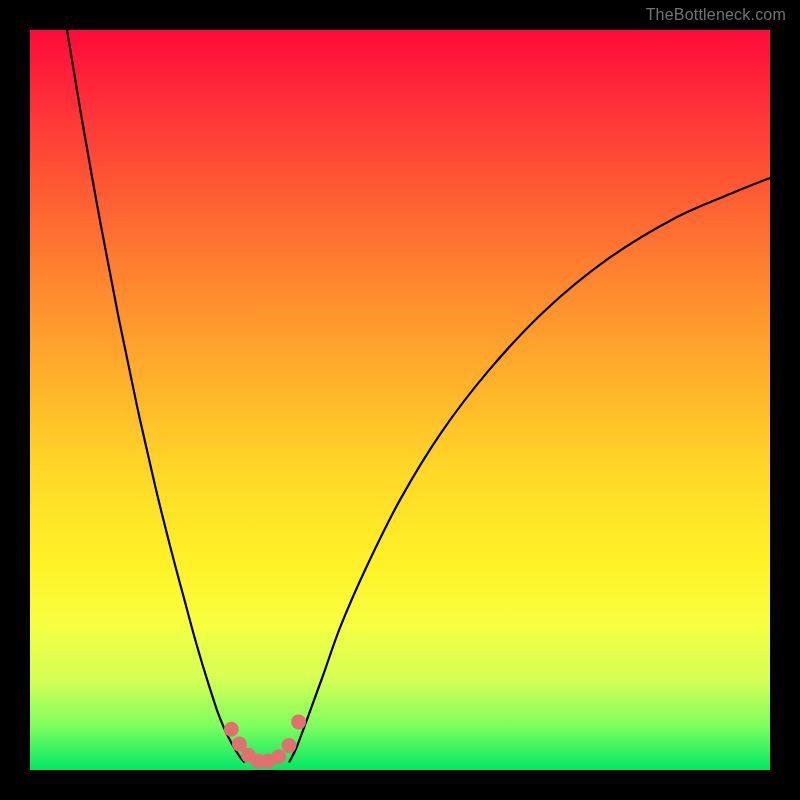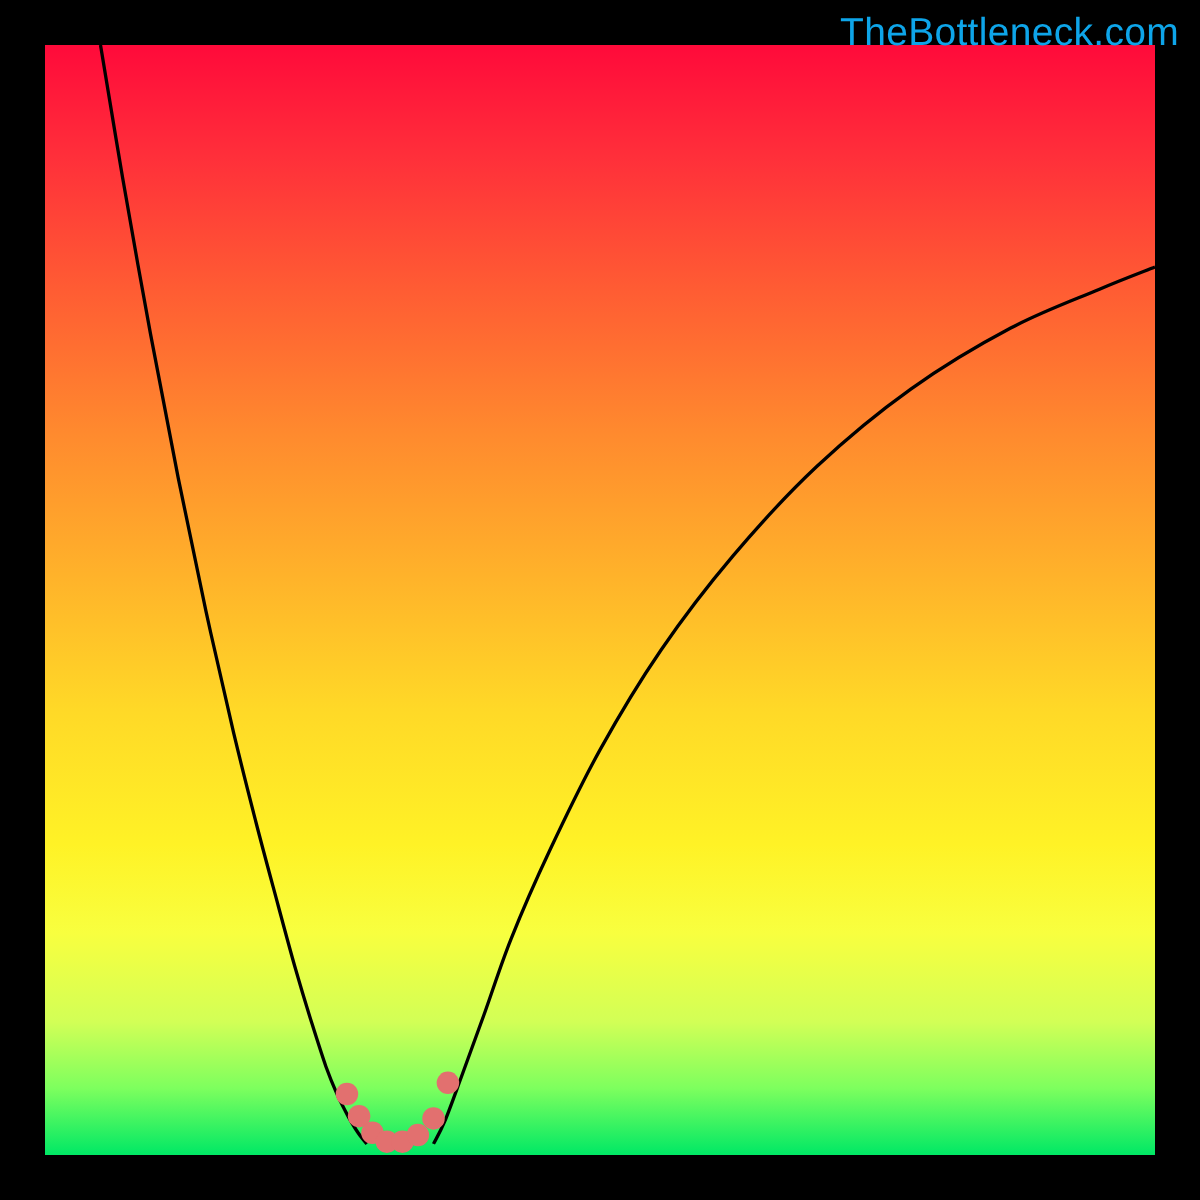--- a/index.html
+++ b/index.html
@@ -27,22 +27,22 @@
       #fff226 72%,
       #f8ff3f 80%,
       #d2ff56 88%,
       #7dff5e 94%,
       #00e865 100%);
   }
   .watermark {
     position: absolute;
     top: 6px;
     right: 14px;
-    color: #0ea5e9;
-    font-size: 26px;
+    color: #737373;
+    font-size: 16px;
     letter-spacing: 0.2px;
     font-weight: 500;
     z-index: 5;
   }
   svg.overlay {
     position: absolute;
     left: 0;
     top: 0;
     width: 740px;
     height: 740px;

